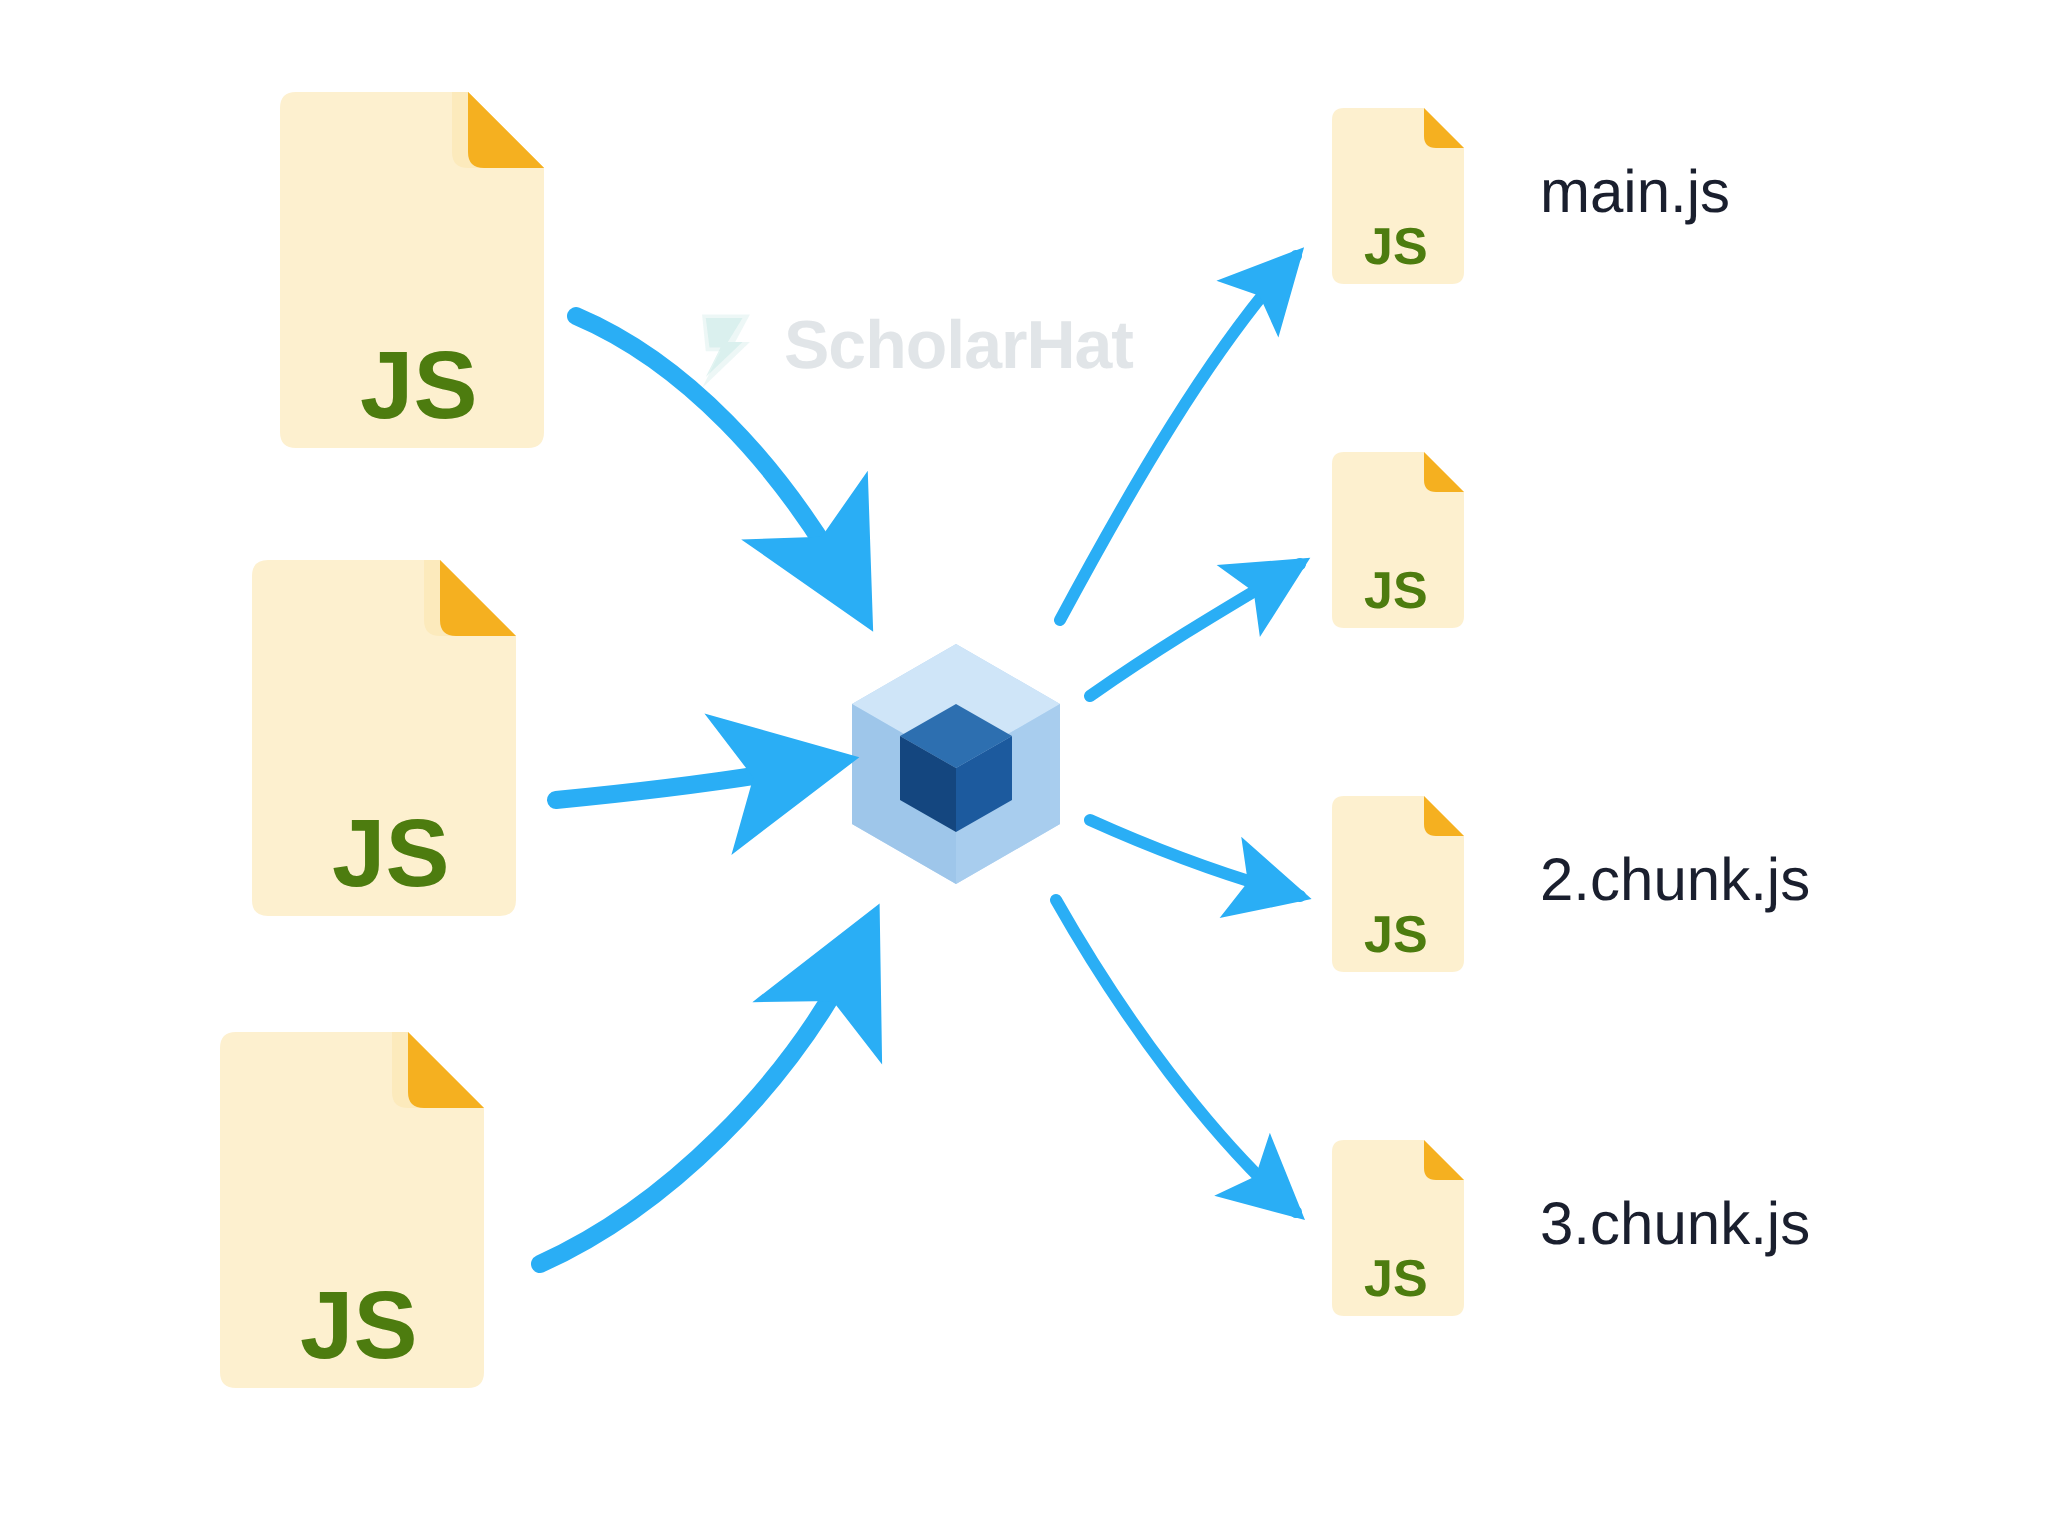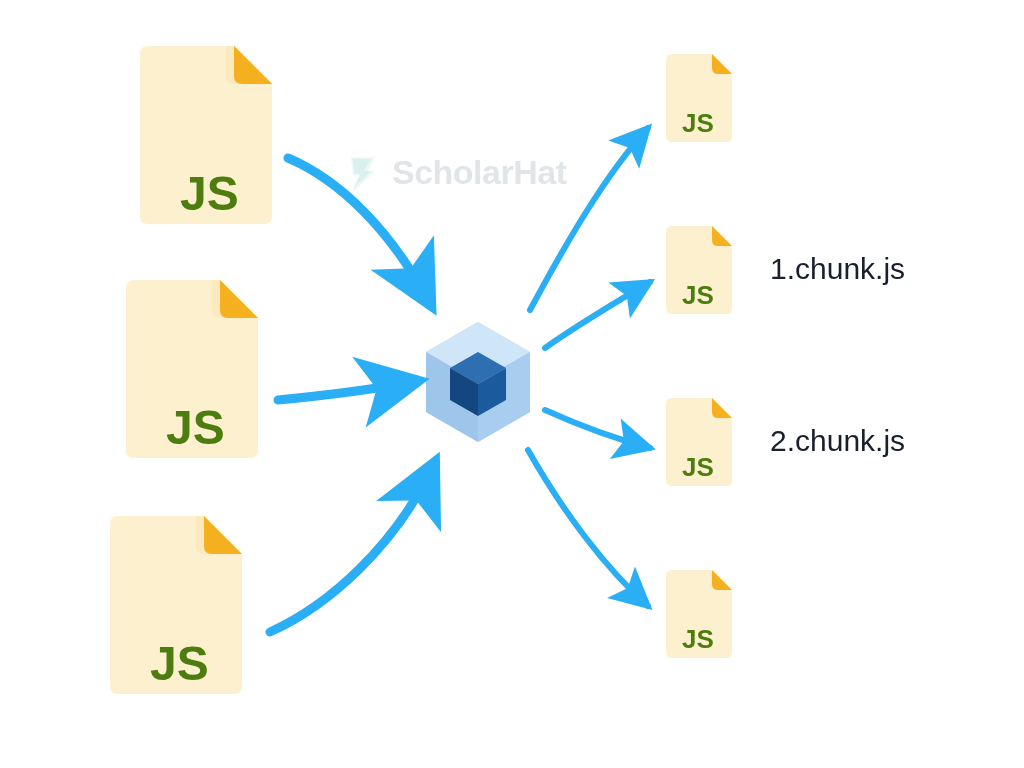--- a/index.html
+++ b/index.html
@@ -98,46 +98,47 @@
     </svg>
   </div>
 
   <div class="file-icon" style="left:660px; top:48px;">
     <svg width="78" height="98">
       <path d="M6 6 H52 L72 26 V88 Q72 94 66 94 H12 Q6 94 6 88 V12 Q6 6 12 6 Z" fill="#fdf0cf"></path>
       <path d="M52 6 L72 26 H58 Q52 26 52 20 Z" fill="#f5b020"></path>
     </svg>
     <div class="js-label" style="left:22px; top:60px; font-size:26px;">JS</div>
   </div>
+  <div class="out-label" style="left:770px; top:80px;">main.js</div>
 
   <div class="file-icon" style="left:660px; top:220px;">
     <svg width="78" height="98">
       <path d="M6 6 H52 L72 26 V88 Q72 94 66 94 H12 Q6 94 6 88 V12 Q6 6 12 6 Z" fill="#fdf0cf"></path>
       <path d="M52 6 L72 26 H58 Q52 26 52 20 Z" fill="#f5b020"></path>
     </svg>
     <div class="js-label" style="left:22px; top:60px; font-size:26px;">JS</div>
   </div>
-  <div class="out-label" style="left:770px; top:252px;">1.chunk.js</div>
 
   <div class="file-icon" style="left:660px; top:392px;">
     <svg width="78" height="98">
       <path d="M6 6 H52 L72 26 V88 Q72 94 66 94 H12 Q6 94 6 88 V12 Q6 6 12 6 Z" fill="#fdf0cf"></path>
       <path d="M52 6 L72 26 H58 Q52 26 52 20 Z" fill="#f5b020"></path>
     </svg>
     <div class="js-label" style="left:22px; top:60px; font-size:26px;">JS</div>
   </div>
   <div class="out-label" style="left:770px; top:424px;text-align:right;">2.chunk.js</div>
 
   <div class="file-icon" style="left:660px; top:564px;">
     <svg width="78" height="98">
       <path d="M6 6 H52 L72 26 V88 Q72 94 66 94 H12 Q6 94 6 88 V12 Q6 6 12 6 Z" fill="#fdf0cf"></path>
       <path d="M52 6 L72 26 H58 Q52 26 52 20 Z" fill="#f5b020"></path>
     </svg>
     <div class="js-label" style="left:22px; top:60px; font-size:26px;">JS</div>
   </div>
+  <div class="out-label" style="left:770px; top:596px;">3.chunk.js</div>
 
   <svg class="arrow" width="1024" height="768" style="left:0; top:0;">
     <defs>
       <marker id="ah-big" markerWidth="10" markerHeight="10" refX="7" refY="5" orient="auto" markerUnits="strokeWidth">
         <path d="M1,1 L9,5 L1,9 L3,5 Z" fill="#2aaef5"></path>
       </marker>
       <marker id="ah-sm" markerWidth="9" markerHeight="9" refX="7" refY="4.5" orient="auto" markerUnits="strokeWidth">
         <path d="M1,1 L8,4.5 L1,8 L2.5,4.5 Z" fill="#2aaef5"></path>
       </marker>
     </defs>

